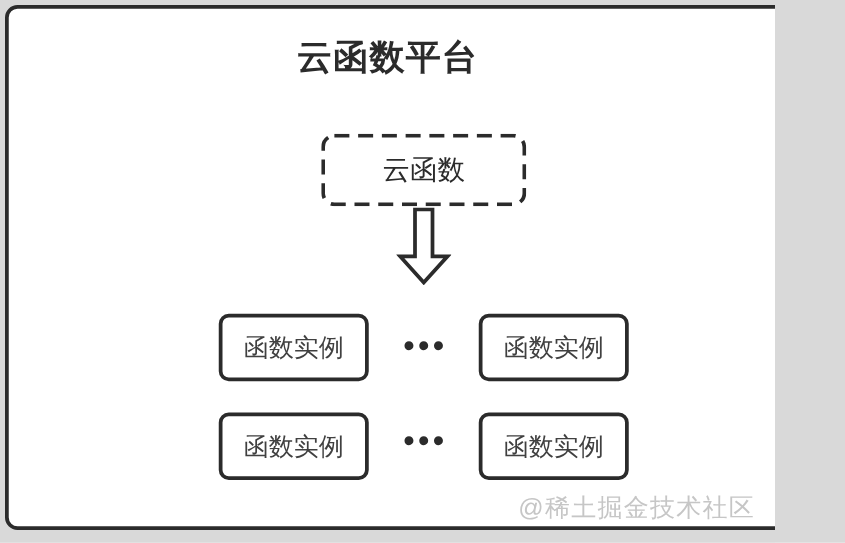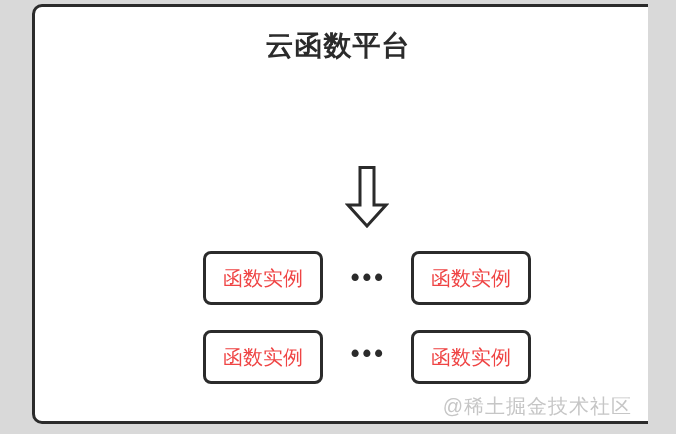--- a/index.html
+++ b/index.html
@@ -4,21 +4,20 @@
 <style>
   html, body { margin: 0; padding: 0; background: #d9d9d9; }
   .canvas {
     position: relative;
     width: 620px;
     height: 434px;
     background: #d9d9d9;
     overflow: hidden;
     font-family: "Liberation Sans", "DejaVu Sans", sans-serif;
     color: #2b2b2b;
-    margin-left: 28px;
   }
   .panel {
     position: absolute;
     left: 4px;
     top: 4px;
     width: 667px;
     height: 420px;
     box-sizing: border-box;
     background: #ffffff;
     border: 3px solid #2b2b2b;
@@ -64,21 +63,21 @@
     width: 120px;
     height: 54px;
     box-sizing: border-box;
     background: #ffffff;
     border: 3px solid #2b2b2b;
     border-radius: 8px;
     display: flex;
     align-items: center;
     justify-content: center;
     font-size: 20px;
-    color: #ef4444;
+    color: #404040;
   }
   .inst-r1c1 { left: 175px; top: 251px; }
   .inst-r1c2 { left: 383px; top: 251px; }
   .inst-r2c1 { left: 175px; top: 330px; }
   .inst-r2c2 { left: 383px; top: 330px; }
   .dots {
     position: absolute;
     left: 309px;
     width: 60px;
     height: 54px;
@@ -104,20 +103,26 @@
 </style>
 </head>
 <body>
 
 <div class="canvas">
 
   <div class="panel"></div>
 
   <h1 class="title">云函数平台</h1>
 
+  <div class="cloud-box">
+    <svg width="164" height="58" viewBox="0 0 164 58">
+      <rect x="1.5" y="1.5" width="161" height="55" rx="9" ry="9" fill="#ffffff" stroke="#2b2b2b" stroke-width="3" stroke-dasharray="12 7"></rect>
+    </svg>
+    <span class="label">云函数</span>
+  </div>
 
   <svg class="arrow" width="44" height="62" viewBox="0 0 44 62">
     <polygon points="15,1.5 29,1.5 29,39 41,39 22,60 3,39 15,39" fill="#ffffff" stroke="#2b2b2b" stroke-width="3" stroke-linejoin="miter"></polygon>
   </svg>
 
   <div class="inst inst-r1c1">
     <span>函数实例</span>
   </div>
 
   <div class="dots dots-row1">•••</div>

